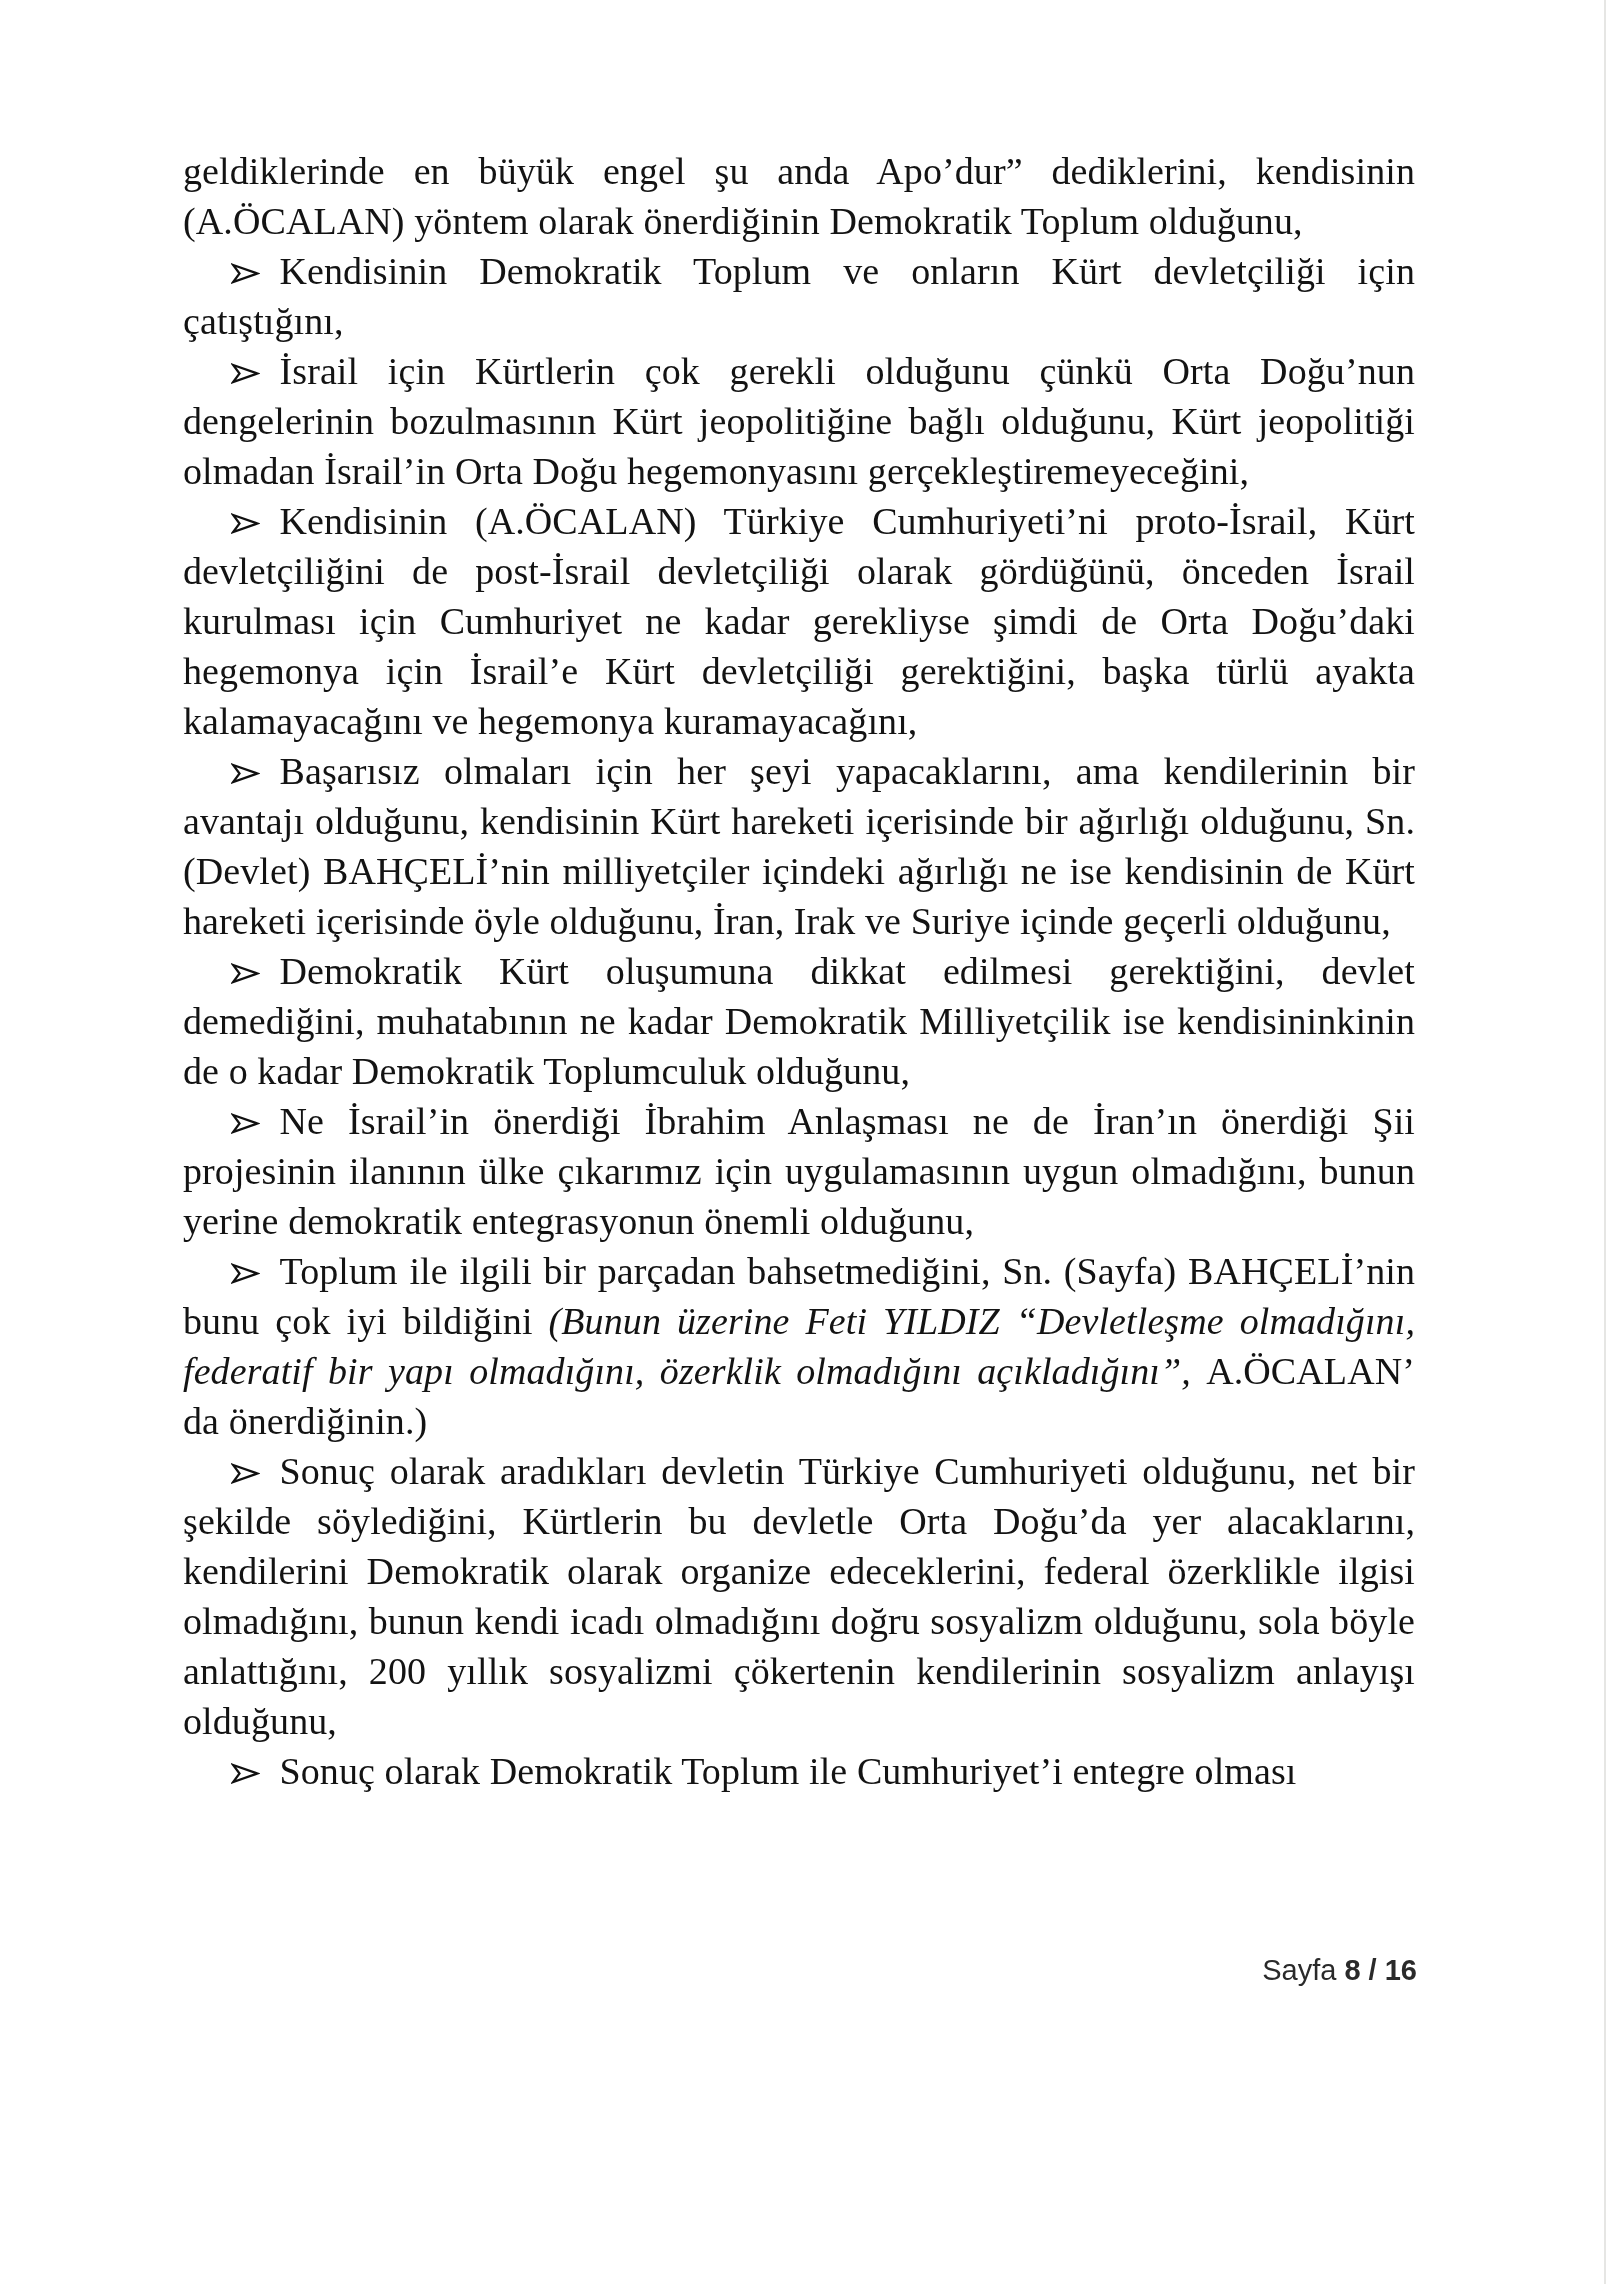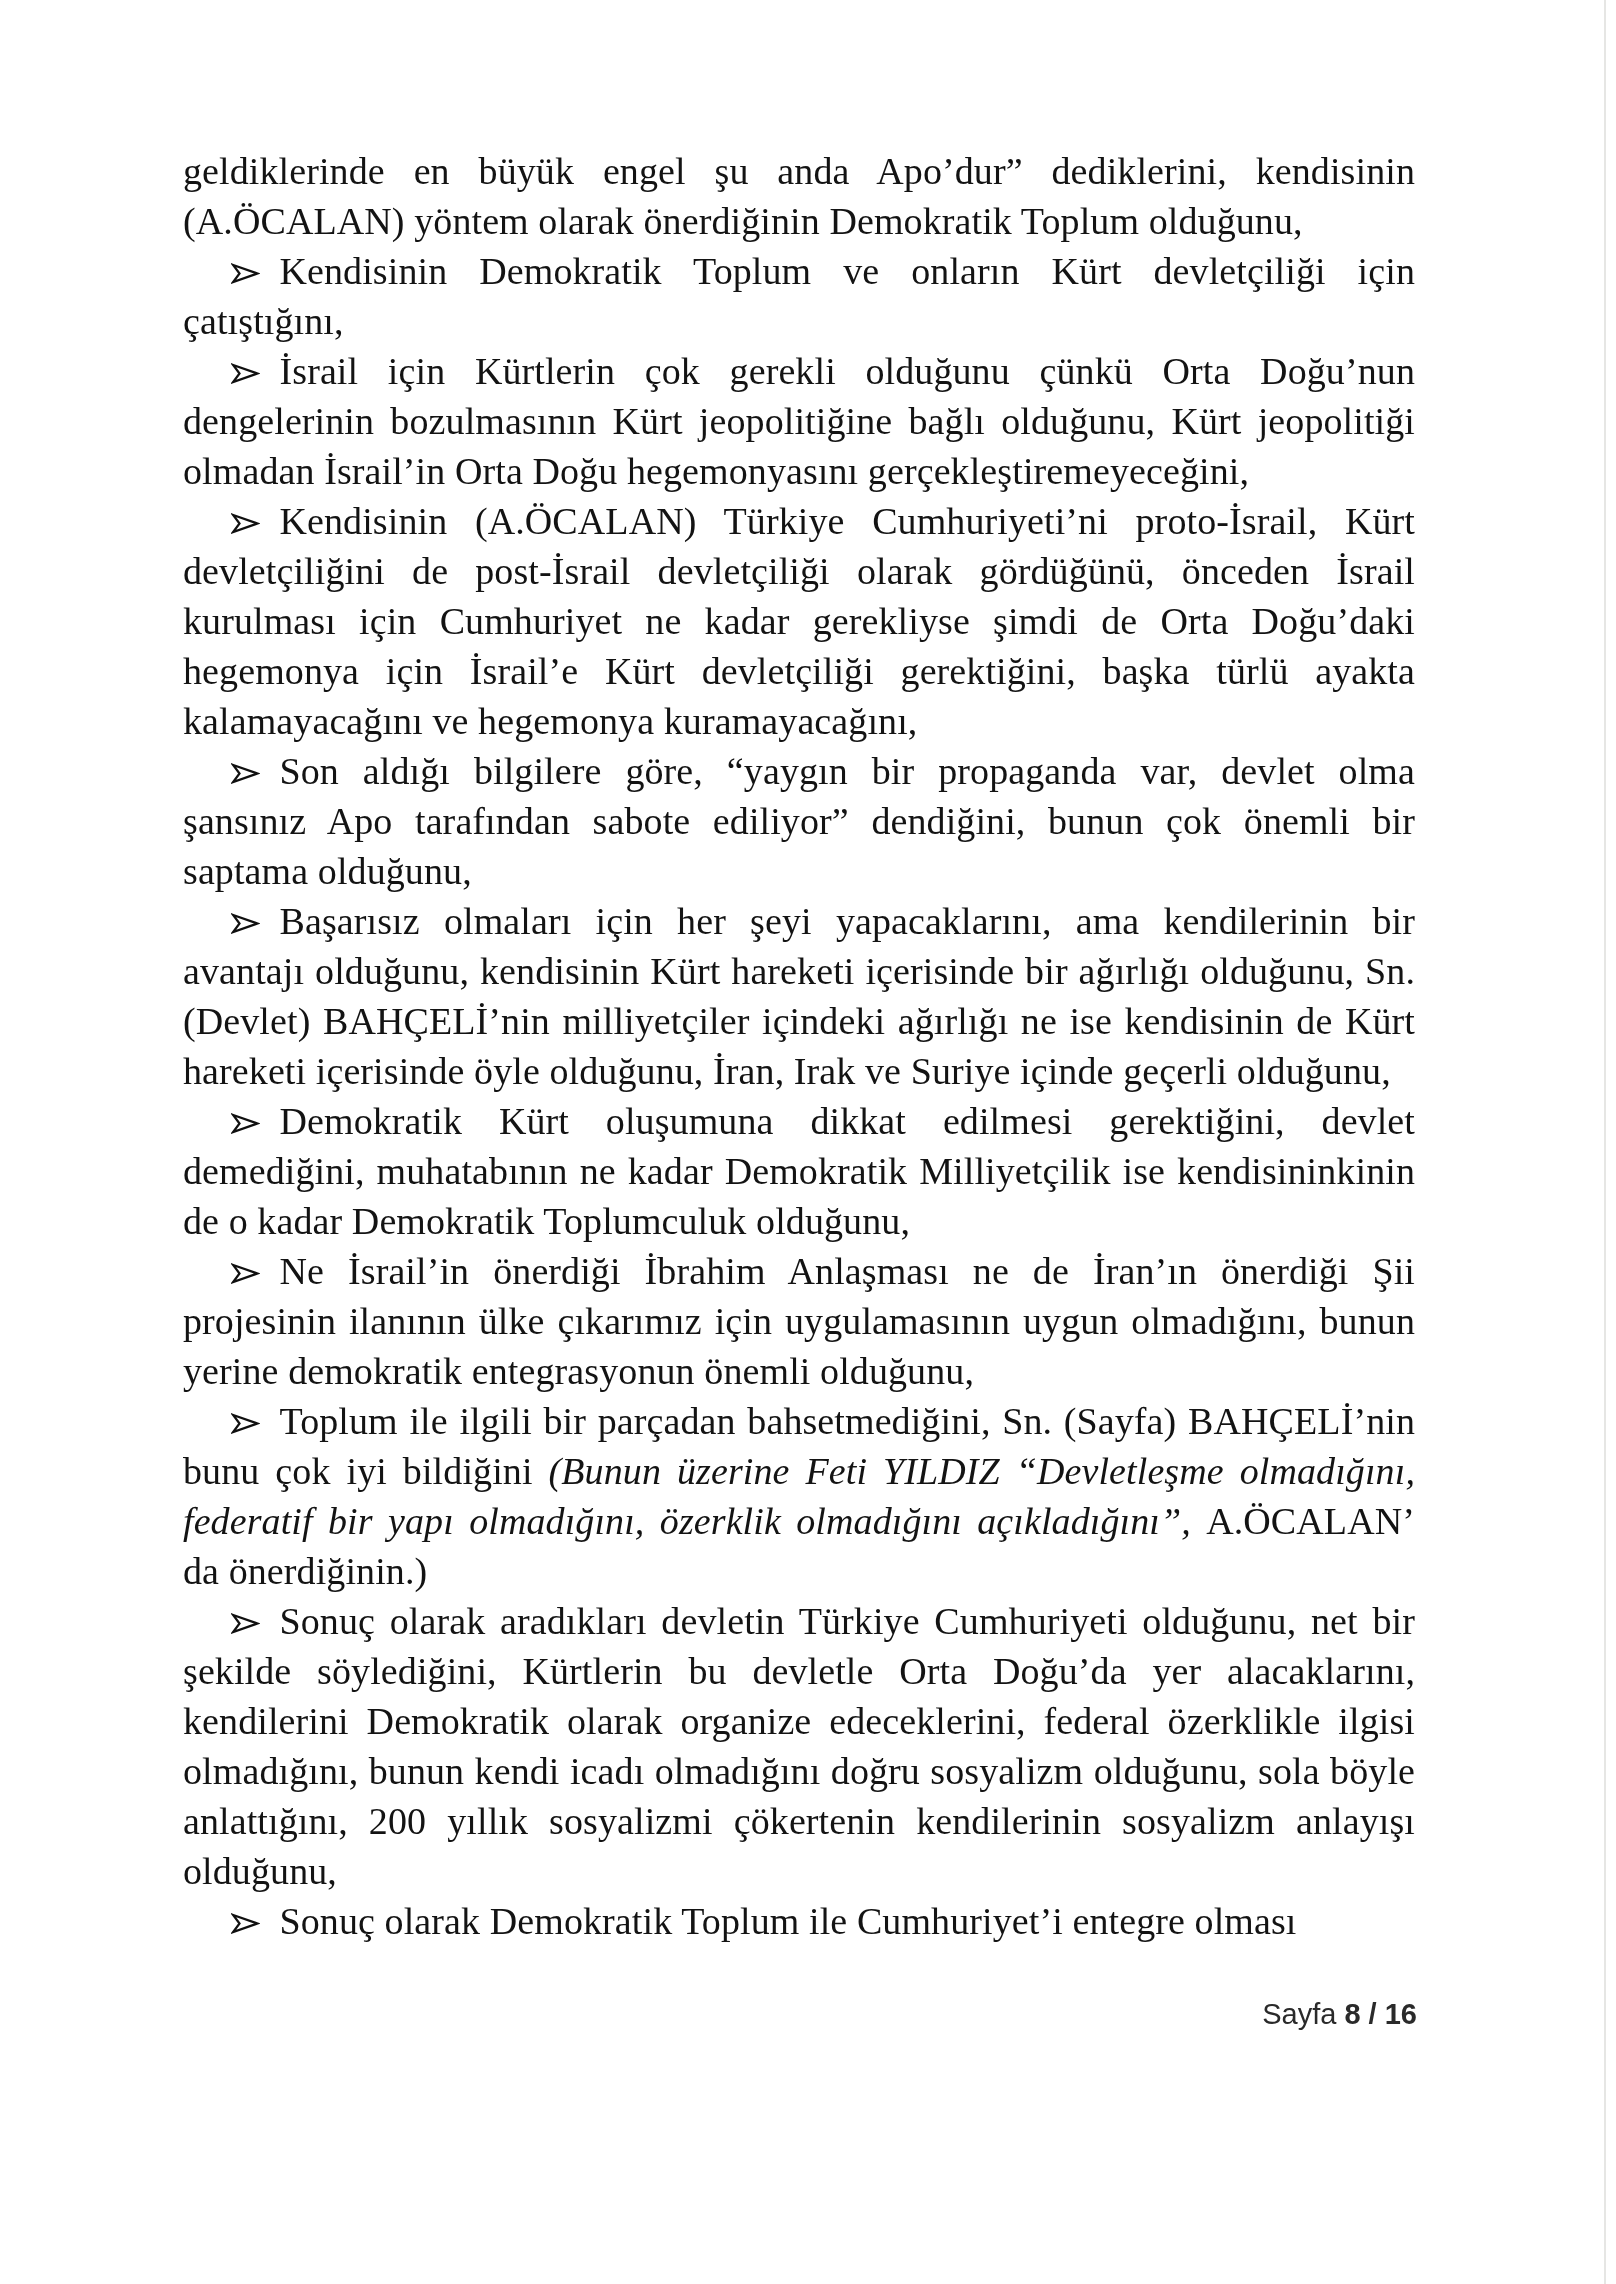--- a/index.html
+++ b/index.html
@@ -58,21 +58,21 @@
     display: block;
   }
   .bullet-marker path {
     fill: #ffffff;
     stroke: #101010;
     stroke-width: 2.6;
     stroke-linejoin: miter;
   }
   .footer {
     position: absolute;
-    top: 1998px;
+    top: 1954px;
     right: 200px;
     font-family: "Liberation Sans", sans-serif;
     font-size: 29px;
     color: #2a2a2a;
     white-space: nowrap;
   }
   .footer .fb { font-weight: bold; }
 </style>
 </head>
 <body>
@@ -84,23 +84,20 @@
       <p class="para"><span class="b">geldiklerinde en büyük engel şu anda Apo’dur” dediklerini, kendisinin (A.ÖCALAN) yöntem olarak önerdiğinin Demokratik Toplum olduğunu,</span> </p>
       <p class="para bulleted"><span class="bullet-marker"><svg viewBox="0 0 34 28" aria-hidden="true">
             <path d="M2.5 4 L31 14 L2.5 24 L10 14 Z"></path>
           </svg></span><span class="b">Kendisinin Demokratik Toplum ve onların Kürt devletçiliği için çatıştığını,</span> </p>
       <p class="para bulleted"><span class="bullet-marker"><svg viewBox="0 0 34 28" aria-hidden="true">
             <path d="M2.5 4 L31 14 L2.5 24 L10 14 Z"></path>
           </svg></span><span class="b">İsrail için Kürtlerin çok gerekli olduğunu çünkü Orta Doğu’nun dengelerinin bozulmasının Kürt jeopolitiğine bağlı olduğunu, Kürt jeopolitiği olmadan İsrail’in Orta Doğu hegemonyasını gerçekleştiremeyeceğini,</span> </p>
       <p class="para bulleted"><span class="bullet-marker"><svg viewBox="0 0 34 28" aria-hidden="true">
             <path d="M2.5 4 L31 14 L2.5 24 L10 14 Z"></path>
           </svg></span><span class="">Kendisinin (A.ÖCALAN) Türkiye Cumhuriyeti’ni proto-İsrail, Kürt devletçiliğini de post-İsrail devletçiliği olarak gördüğünü, önceden İsrail kurulması için Cumhuriyet ne kadar gerekliyse şimdi de </span> <span class="b">Orta Doğu’daki hegemonya için İsrail’e Kürt devletçiliği gerektiğini, başka türlü ayakta kalamayacağını ve hegemonya kuramayacağını,</span> </p>
-      <p class="para bulleted"><span class="bullet-marker"><svg viewBox="0 0 34 28" aria-hidden="true">
-            <path d="M2.5 4 L31 14 L2.5 24 L10 14 Z"></path>
-          </svg></span><span class="">Son aldığı bilgilere göre, </span> <span class="b">“yaygın bir propaganda var, devlet olma şansınız Apo tarafından sabote ediliyor”</span> <span class=""> dendiğini, bunun çok önemli bir saptama olduğunu,</span> </p>
       <p class="para bulleted"><span class="bullet-marker"><svg viewBox="0 0 34 28" aria-hidden="true">
             <path d="M2.5 4 L31 14 L2.5 24 L10 14 Z"></path>
           </svg></span><span class="">Başarısız olmaları için her şeyi yapacaklarını, ama kendilerinin bir avantajı olduğunu, kendisinin Kürt hareketi içerisinde bir ağırlığı olduğunu, </span> <span class="b">Sn. (Devlet) BAHÇELİ’nin milliyetçiler içindeki ağırlığı ne ise kendisinin de Kürt hareketi içerisinde öyle olduğunu, İran, Irak ve Suriye içinde geçerli olduğunu,</span> </p>
       <p class="para bulleted"><span class="bullet-marker"><svg viewBox="0 0 34 28" aria-hidden="true">
             <path d="M2.5 4 L31 14 L2.5 24 L10 14 Z"></path>
           </svg></span><span class="b">Demokratik Kürt oluşumuna dikkat edilmesi gerektiğini, devlet demediğini, muhatabının ne kadar Demokratik Milliyetçilik ise kendisininkinin de o kadar Demokratik Toplumculuk olduğunu,</span> </p>
       <p class="para bulleted"><span class="bullet-marker"><svg viewBox="0 0 34 28" aria-hidden="true">
             <path d="M2.5 4 L31 14 L2.5 24 L10 14 Z"></path>
           </svg></span><span class="">Ne İsrail’in önerdiği İbrahim Anlaşması ne de İran’ın önerdiği Şii projesinin ilanının ülke çıkarımız için uygulamasının uygun olmadığını, bunun yerine demokratik entegrasyonun önemli olduğunu,</span> </p>
       <p class="para bulleted"><span class="bullet-marker"><svg viewBox="0 0 34 28" aria-hidden="true">

